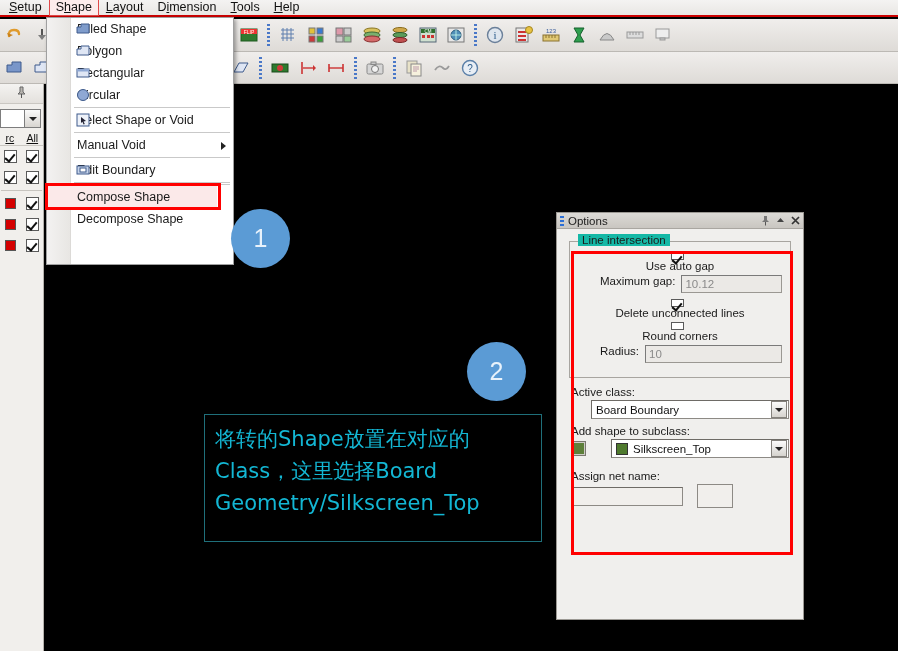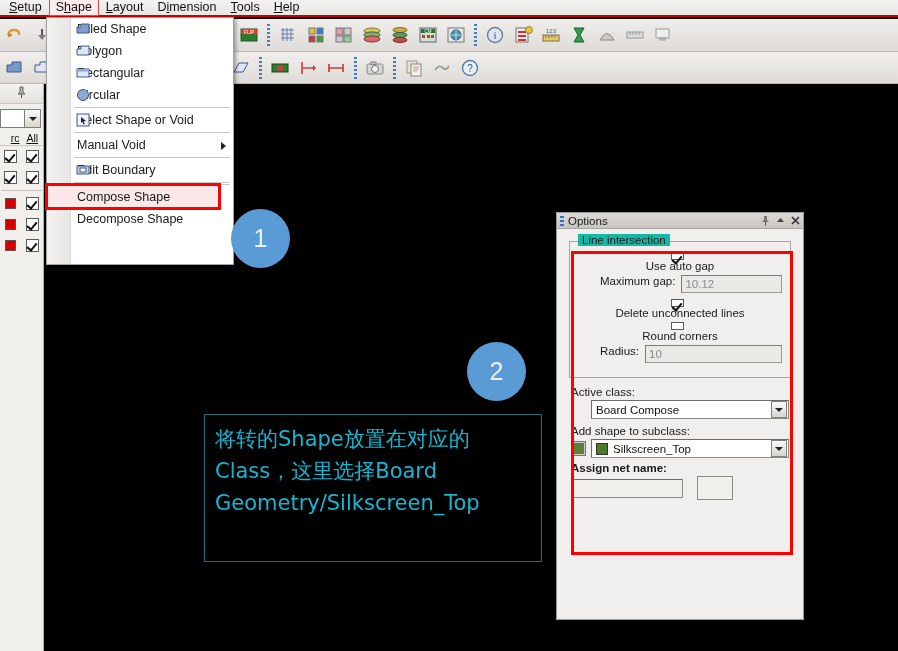--- a/index.html
+++ b/index.html
@@ -98,21 +98,21 @@
   .ls-combo .arrow {
     width:17px; height:19px; border:1px solid #7d7d7d;
     background: linear-gradient(#fafafa,#d8d5d0);
     display:flex;align-items:center;justify-content:center;
   }
   .ls-hdr {
     display:flex; font-size:10.5px; color:#111; padding: 1px 0 1px 0;
     border-bottom:1px solid #cac7c2;
   }
   .ls-hdr span { text-decoration: underline; }
-  .ls-hdr .c1 { width:22px; text-align:right; padding-right:2px;}
+  .ls-hdr .c1 { width:22px; text-align:center; padding-right:2px;}
   .ls-hdr .c2 { width:22px; text-align:center;}
   .ls-row {
     display:flex; align-items:center; height:21px;
   }
   .ls-row .cell { width:22px; display:flex; align-items:center; justify-content:center; }
   .chk {
     width:13px; height:13px; background:#fff; border:1px solid #5a5a5a;
     position:relative; display:inline-block;
   }
   .chk.on:after {
@@ -233,21 +233,21 @@
   .combo .cbtn {
     width:16px; height:17px; margin:1px;
     background: linear-gradient(#fbfbfb,#d6d3ce);
     border:1px solid #84817c;
     display:flex; align-items:center; justify-content:center;
   }
   .caret {
     width:0;height:0;border-top:4px solid #222;
     border-left:4px solid transparent;border-right:4px solid transparent;
   }
-  .subrow { display:flex; align-items:center; }
+  .subrow { display:flex; align-items:center;gap:20px; }
   .subrow .ext-swatch {
     width:15px; height:15px; border:1px solid #7a7770;
     background:#5d7f3a; margin-right:5px;
     box-shadow: inset 0 0 0 1px #cfcdc8;
   }
   .combo .inswatch {
     width:12px; height:12px; background:#4f7a2e; border:1px solid #333; margin-right:5px;
   }
   .netrow { display:flex; align-items:center; margin-top:2px; }
   .netinput {
@@ -272,21 +272,21 @@
     color:#e8f2fb; font-size:25px;
     font-family:"Liberation Sans", sans-serif;
     z-index:70;
   }
   #marker1 { left:231px; top:209px; width:59px; height:59px; }
   #marker2 { left:467px; top:342px; width:59px; height:59px; }
 
   
   .note {
     position:absolute; left:204px; top:414px;
-    width:338px; height:148px;
+    width:338px; height:128px;
     border:1px solid #1f6f7a;
     background:#000;
     color:#13b7d4;
     z-index:65;
     padding:8px 10px 0 10px;
     font-size:21px;
     line-height:32px;
     font-family:"DejaVu Sans", sans-serif;
   }
   .note .ln { white-space:nowrap; }
@@ -853,42 +853,42 @@
 
         <div class="ofield">
           <span class="lbl">Radius:</span>
           <span class="tinput">10</span>
         </div>
       </div>
 
       <div class="blk">
         <div class="cap">Active class:</div>
         <div class="combo" style="margin-left:20px;">
-          <span class="cval">Board Compose</span>
+          <span class="cval">Board Boundary</span>
           <span class="cbtn">
               <span class="caret"></span>
             </span>
         </div>
       </div>
 
       <div class="blk" style="margin-top:6px;">
         <div class="cap">Add shape to subclass:</div>
         <div class="subrow">
           <span class="ext-swatch"></span>
           <div class="combo" style="flex:1;">
             <span class="inswatch"></span>
             <span class="cval">Silkscreen_Top</span>
             <span class="cbtn">
                 <span class="caret"></span>
               </span>
           </div>
         </div>
       </div>
 
-      <div class="blk" style="margin-top:4px;font-weight:bold;">
+      <div class="blk" style="margin-top:12px;">
         <div class="cap">Assign net name:</div>
         <div class="netrow">
           <span class="netinput"></span>
           <span class="netbtn"></span>
         </div>
       </div>
 
     </div>
   </div>
 

